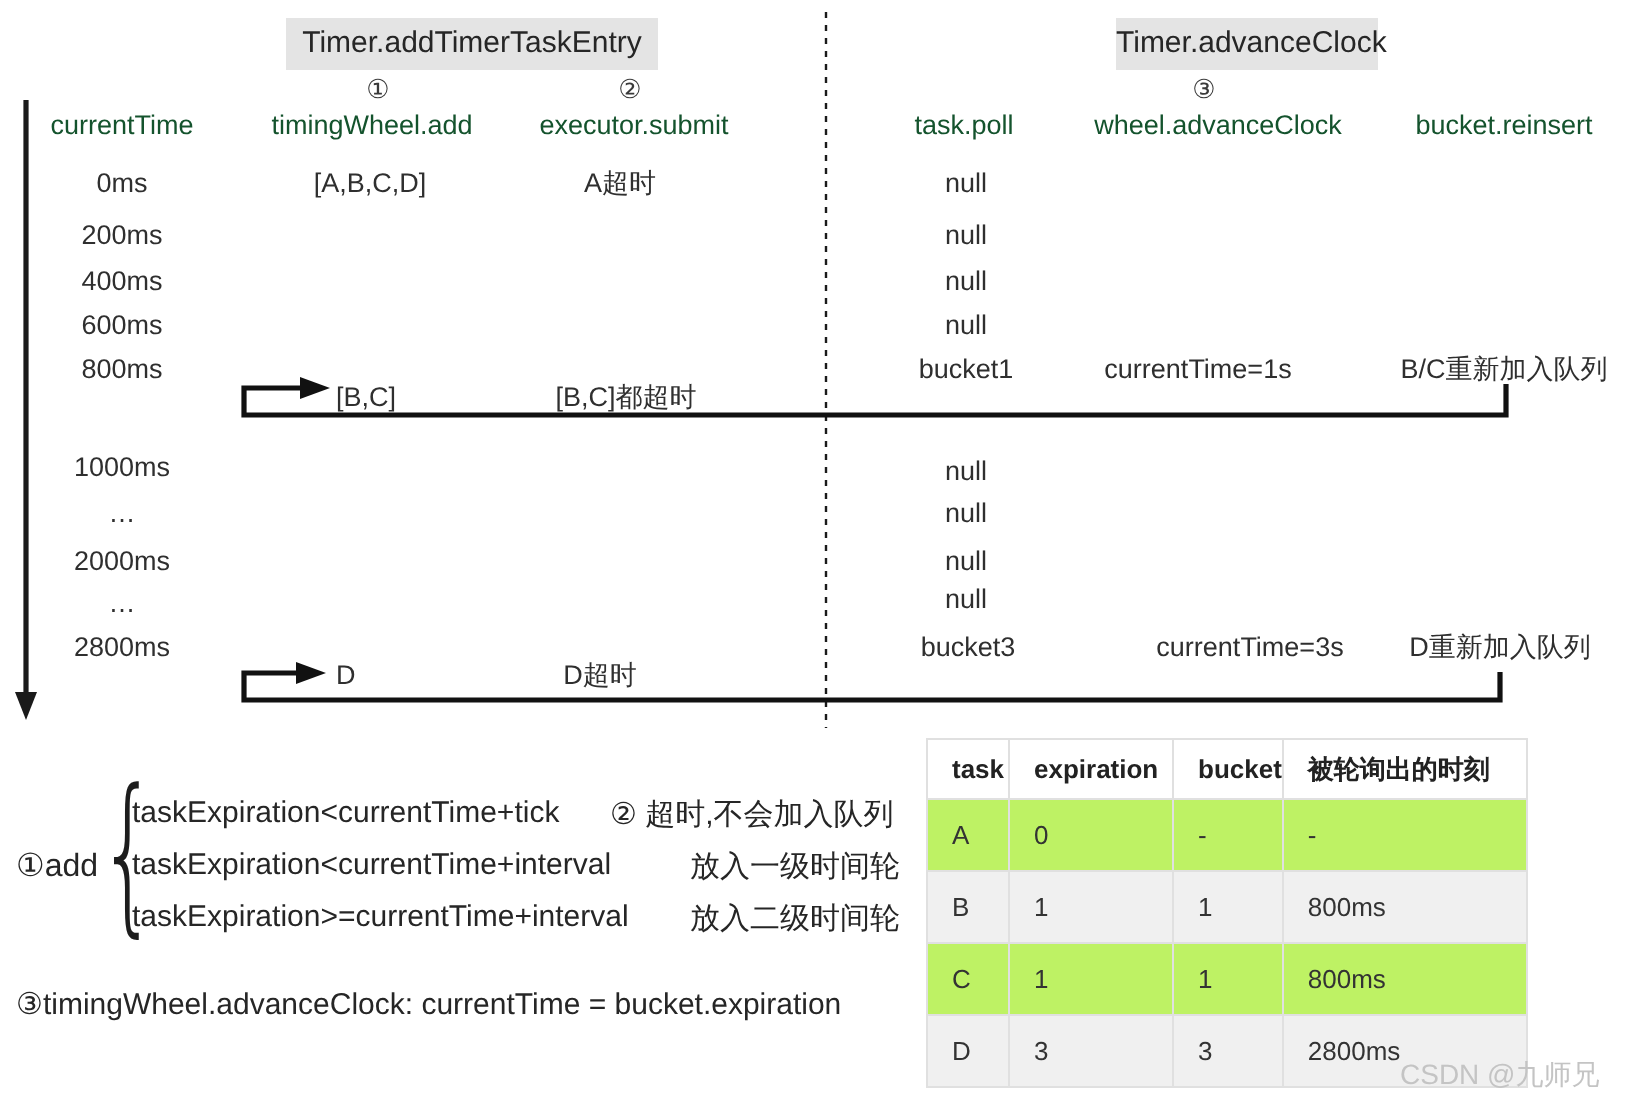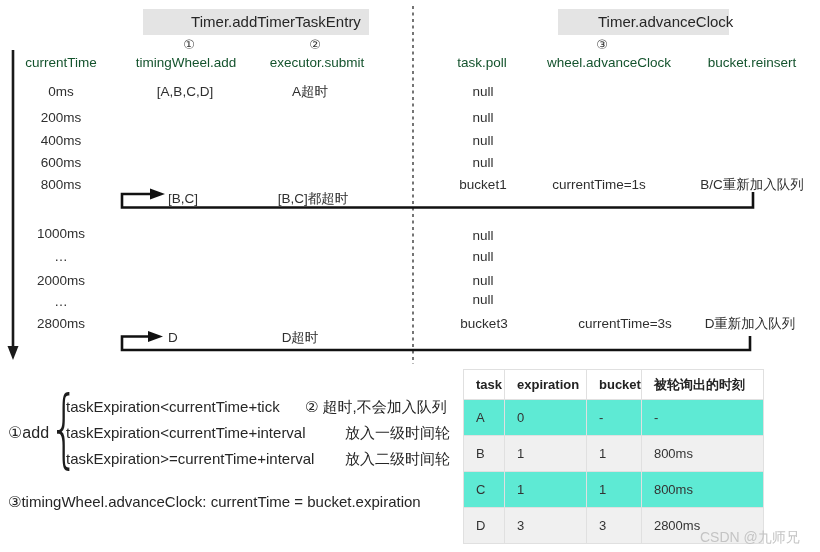--- a/index.html
+++ b/index.html
@@ -3,21 +3,21 @@
 <meta charset="utf-8">
 <style>
   html,body{margin:0;padding:0;background:#fff;}
   .canvas{
     position:relative;width:820px;height:552px;background:#ffffff;overflow:hidden;
     font-family:"Liberation Sans","DejaVu Sans",sans-serif;color:#2f2f2f;
   }
   svg.overlay{position:absolute;left:0;top:0;z-index:1;}
   .sec-hdr{
     position:absolute;z-index:2;background:#e4e4e4;height:26px;line-height:26px;
-    text-align:center;font-size:15px;color:#262626;padding-left:40px;
+    text-align:center;font-size:15px;color:#262626;
   }
   .sec-hdr.left{left:143px;top:9px;width:186px;}
   .sec-hdr.right{left:558px;top:9px;width:131px;}
   .badge{
     position:absolute;z-index:2;transform:translateX(-50%);
     font-size:13px;line-height:13px;color:#3a3a3a;white-space:nowrap;
   }
   .col-hdr{
     position:absolute;z-index:2;top:55px;transform:translateX(-50%);
     font-size:13.5px;line-height:15px;color:#14532d;white-space:nowrap;
@@ -30,21 +30,21 @@
   .note{position:absolute;z-index:2;white-space:nowrap;color:#262626;}
   .brace{
     position:absolute;z-index:2;left:49px;top:386px;font-size:86px;line-height:82px;
     font-family:"DejaVu Sans",sans-serif;font-weight:200;color:#1d1d1d;
     transform:scaleX(0.55);transform-origin:left center;
   }
   .rule-cond{font-size:15px;}
   .rule-res{font-size:15px;}
   table.task-tbl{
     position:absolute;z-index:2;left:463px;top:369px;border-collapse:collapse;
-    table-layout:fixed;font-size:13px;color:#333;background:#5eead4;
+    table-layout:fixed;font-size:13px;color:#333;background:#bef264;
   }
   table.task-tbl th,table.task-tbl td{
     border:1px solid #e0e0e0;padding:0 0 0 12px;text-align:left;
     overflow:hidden;white-space:nowrap;
   }
   table.task-tbl th{height:29px;font-weight:bold;color:#222;background:#ffffff;font-size:13px;}
   table.task-tbl td{height:35px;}
   table.task-tbl tr.alt td{background:#f0f0f0;}
   .c-task{width:41px;} .c-exp{width:82px;} .c-bkt{width:48px;} .c-when{width:122px;}
   .watermark{

